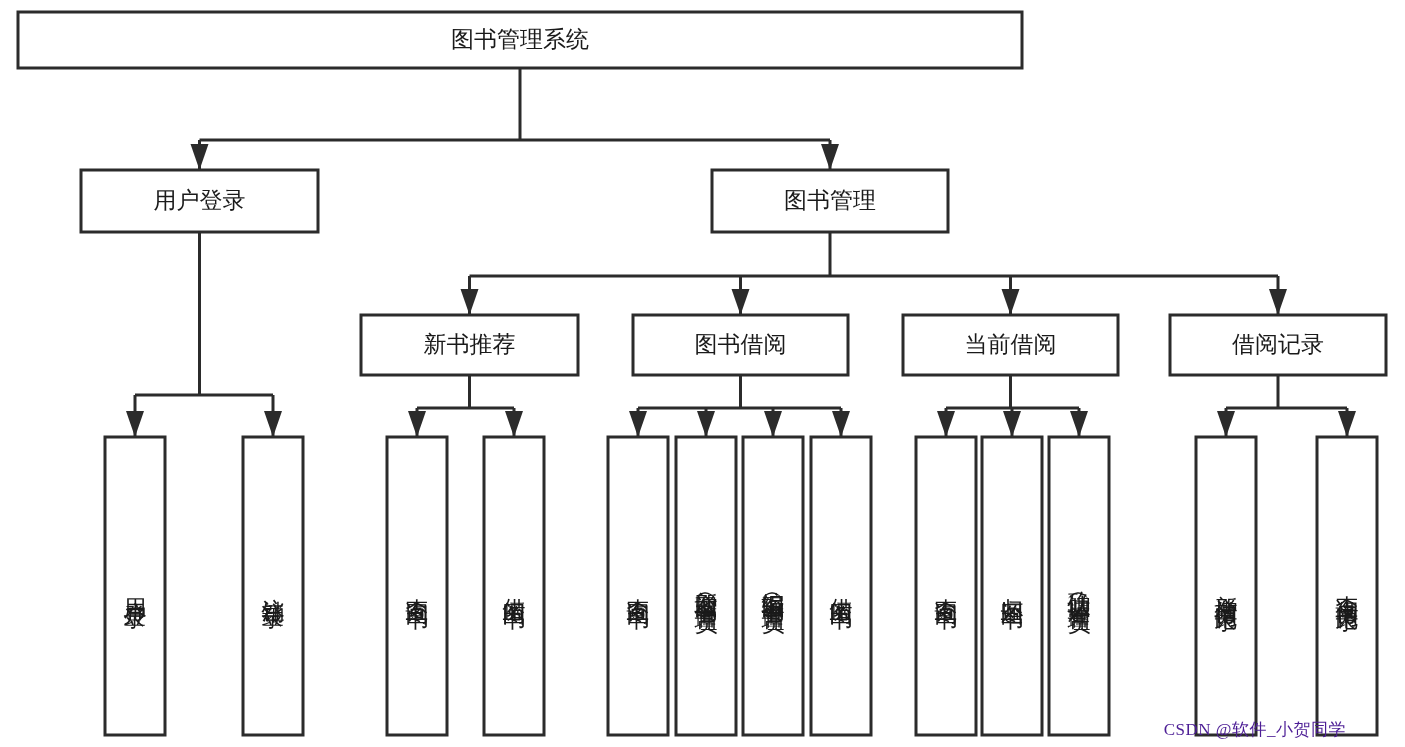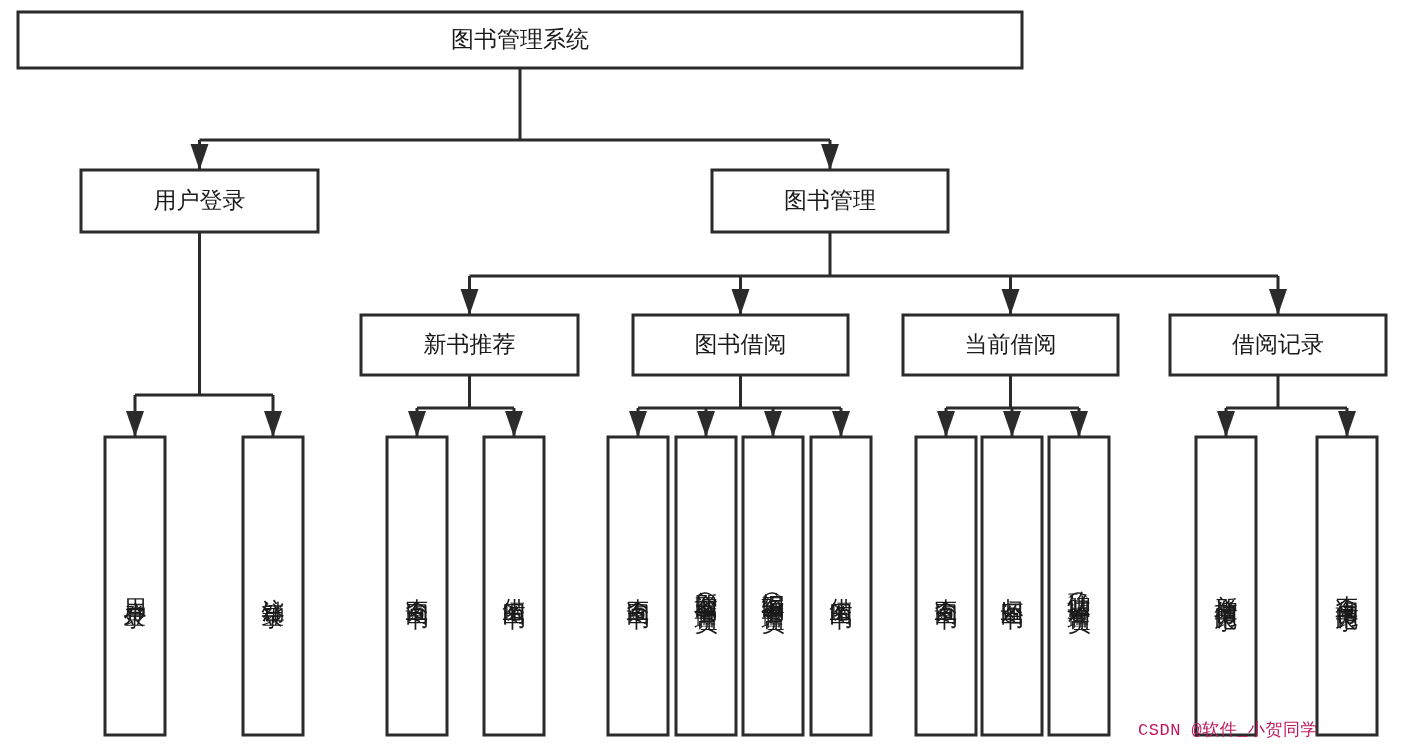--- a/index.html
+++ b/index.html
@@ -11,20 +11,21 @@
     width: 1405px;
     height: 747px;
     font-family: "Liberation Sans", "DejaVu Sans", sans-serif;
     overflow: hidden;
   }
   #canvas {
     position: relative;
     width: 1332px;
     height: 747px;
     background: #ffffff;
+    padding-left: 28px;
   }
   svg#tree {
     position: absolute;
     left: 0;
     top: 0;
     width: 1405px;
     height: 747px;
     display: block;
   }
   .node-box {
@@ -61,23 +62,23 @@
     display: flex;
     align-items: center;
     justify-content: center;
     white-space: nowrap;
     pointer-events: none;
   }
   .watermark {
     position: absolute;
     right: 14px;
     bottom: 6px;
-    font-family: Liberation Mono, monospace;
+    font-family: Liberation Serif, serif;
     font-size: 17px;
-    color: #be185d;
+    color: #4c1d95;
     white-space: nowrap;
     letter-spacing: 0.5px;
   }
 </style>
 </head>
 <body>
 
 <div id="canvas">
   <svg id="tree" viewBox="0 0 1405 747">
     <g id="connectors-layer">

